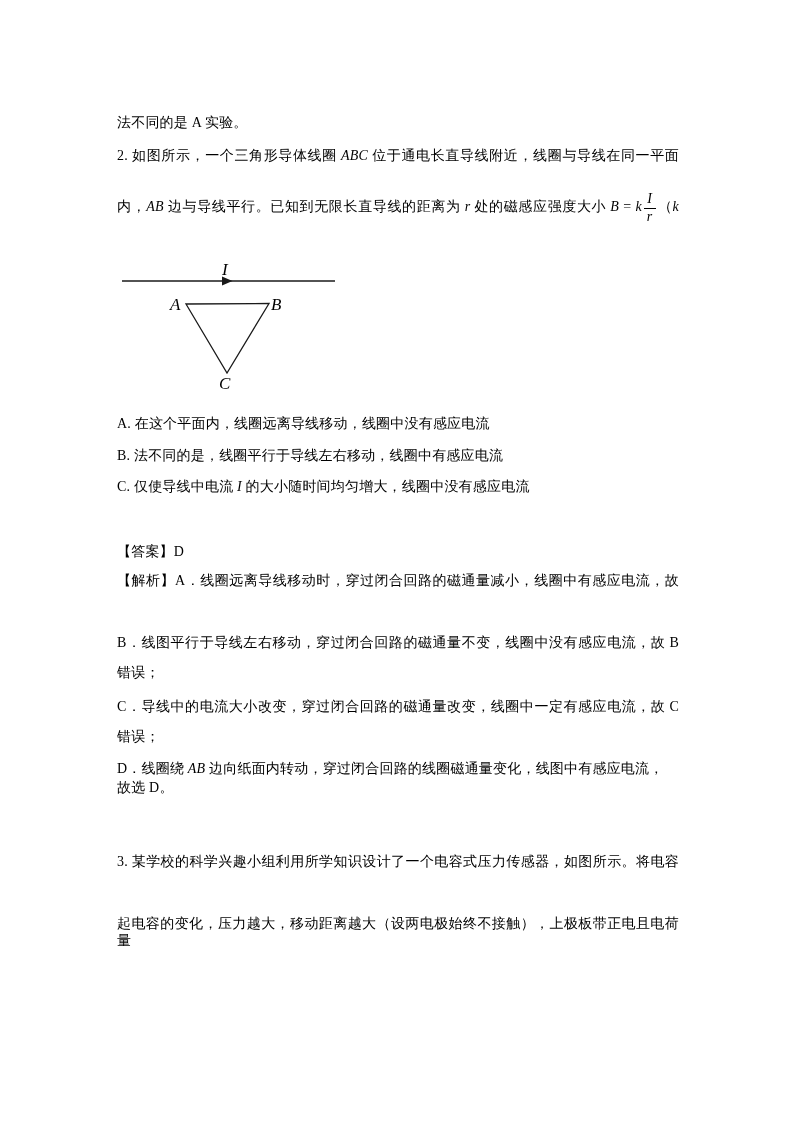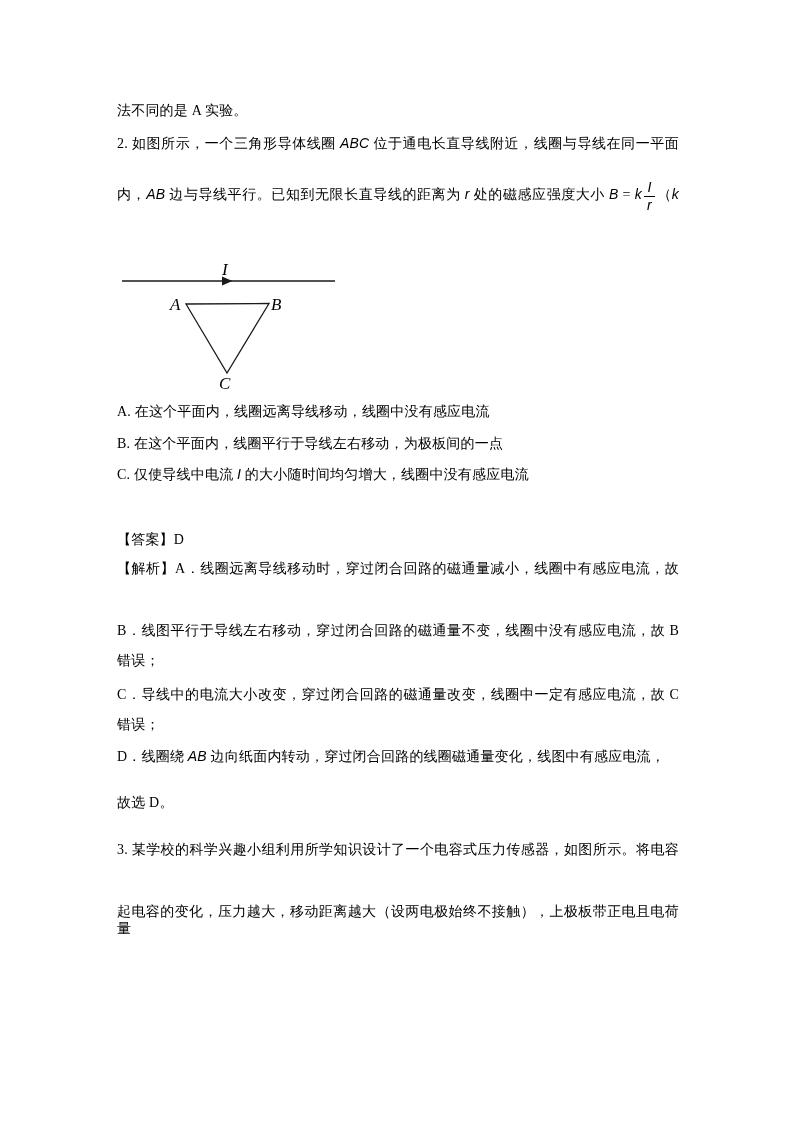--- a/index.html
+++ b/index.html
@@ -14,28 +14,29 @@
     margin: 0 auto;
   }
   .ln {
     position: absolute;
     left: 117px;
     width: 562px;
     font-size: 14px;
     line-height: 17px;
     white-space: pre-wrap;
     letter-spacing: 0.2px;
+    margin-top: 12px;
   }
   .j {
     text-align: justify;
     text-align-last: justify;
   }
   .it {
     font-style: italic;
-    font-family: Liberation Sans, sans-serif;
+    font-family: Liberation Serif, serif;
   }
   .frac {
     display: inline-flex;
     flex-direction: column;
     align-items: center;
     vertical-align: middle;
     line-height: 1.05;
     font-style: italic;
     margin: 0 2px;
   }
@@ -78,34 +79,34 @@
     <polygon class="solid" points="112,21.5 122.5,26 112,30.5"></polygon>
     <text x="112" y="20">I</text>
     <polygon class="outline" points="76,49 159,48.5 117,118"></polygon>
     <text x="60" y="55">A</text>
     <text x="161" y="55">B</text>
     <text x="109" y="134">C</text>
   </svg>
 
   <div class="ln" style="top:403px"><span>A. 在这个平面内，线圈远离导线移动，线圈中没有感应电流</span><span class="it"></span><span></span></div>
 
-  <div class="ln" style="top:435px"><span>B. 在这个平面内，线圈平行于导线左右移动，为极板间的一点</span><span class="it"></span><span></span></div>
+  <div class="ln" style="top:435px"><span>B. 法不同的是，线圈平行于导线左右移动，线圈中有感应电流</span><span class="it"></span><span></span></div>
 
   <div class="ln" style="top:466px"><span>C. 仅使导线中电流 </span><span class="it">I</span><span> 的大小随时间均匀增大，线圈中没有感应电流</span></div>
 
 
   <div class="ln j" style="top:560px">【解析】A．线圈远离导线移动时，穿过闭合回路的磁通量减小，线圈中有感应电流，故</div>
 
   <div class="ln" style="top:531px">【答案】D</div>
   <div class="ln j" style="top:622px">B．线图平行于导线左右移动，穿过闭合回路的磁通量不变，线圈中没有感应电流，故 B</div>
   <div class="ln" style="top:652px">错误；</div>
   <div class="ln j" style="top:686px">C．导线中的电流大小改变，穿过闭合回路的磁通量改变，线圈中一定有感应电流，故 C</div>
   <div class="ln" style="top:716px">错误；</div>
 
   <div class="ln" style="top:748px"><span>D．线圈绕 </span><span class="it">AB</span><span> 边向纸面内转动，穿过闭合回路的线圈磁通量变化，线图中有感应电流，</span></div>
 
-  <div class="ln" style="top:794px">故选 D。</div>
+  <div class="ln" style="top:767px">故选 D。</div>
 
   <div class="ln j" style="top:841px">3. 某学校的科学兴趣小组利用所学知识设计了一个电容式压力传感器，如图所示。将电容</div>
   <div class="ln j" style="top:903px">起电容的变化，压力越大，移动距离越大（设两电极始终不接触），上极板带正电且电荷量</div>
 
 
 </div>
 
 </body></html>

